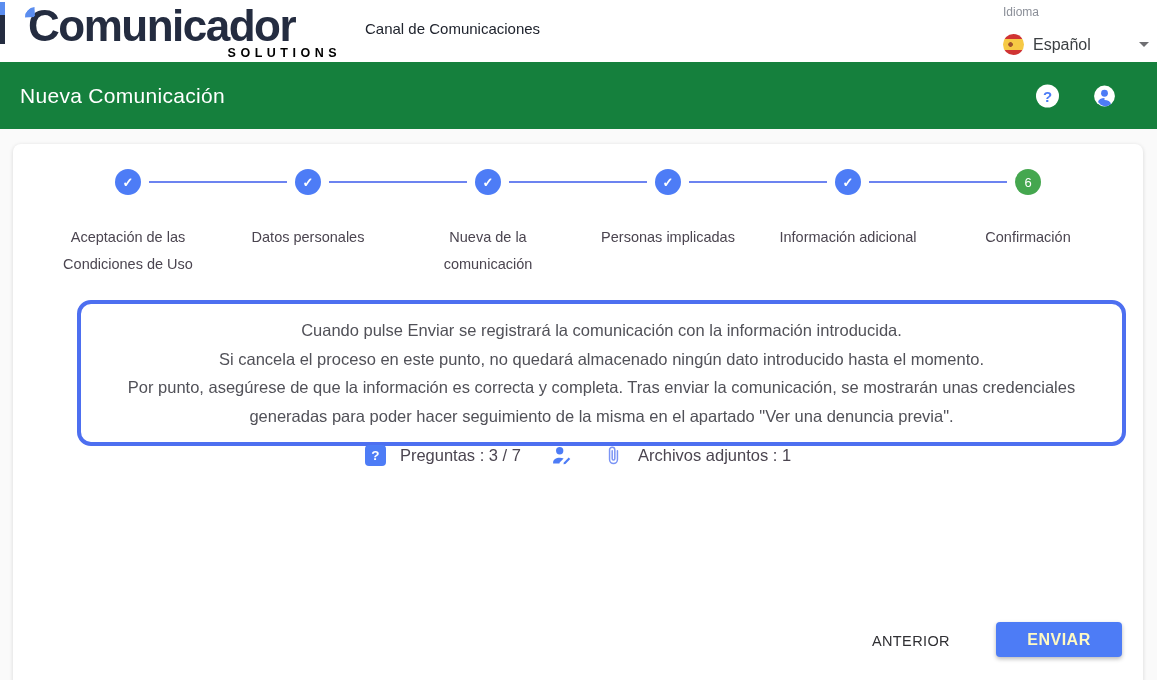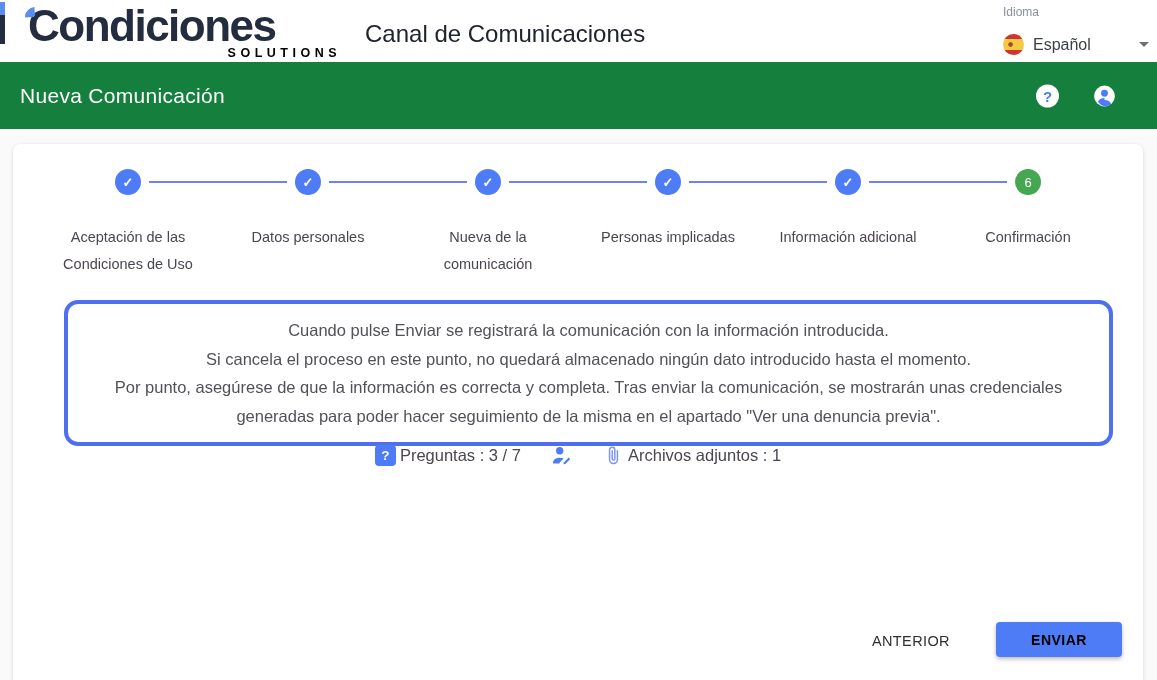--- a/index.html
+++ b/index.html
@@ -10,21 +10,21 @@
   .header { position:relative; width:100%; height:62px; background:#ffffff; }
   .edge-logo { position:absolute; left:0; top:2px; width:5px; height:42px;
     background:linear-gradient(180deg,#5b8def 0 13px,#242c40 13px 100%); }
   .logo-wrap { position:absolute; left:28px; top:2px; width:315px; height:58px; }
   .logo-text { font-size:44px; font-weight:700; letter-spacing:-1.5px; color:#242c40; line-height:48px; }
   .logo-g-accent { position:absolute; left:-3px; top:5px; width:20px; height:20px;
     border:9px solid transparent; border-top-color:#5b8def; border-radius:50%;
     transform:rotate(-48deg); }
   .logo-subtext { position:absolute; right:2px; top:44px; font-size:12.5px; font-weight:700;
     letter-spacing:4.5px; color:#000000; }
-  .app-title { position:absolute; left:365px; top:20px; font-size:24px; font-weight:500;
+  .app-title { position:absolute; left:365px; top:20px; font-size:15px; font-weight:500;
     color:#20242e; }
   .lang-box { position:absolute; right:6px; top:5px; width:148px; }
   .lang-label { font-size:12px; color:#8b8f98; margin-bottom:4px; }
   .lang-select { display:flex; align-items:center; gap:9px; padding-bottom:7px;
     border-bottom:1px solid #8a8f98; cursor:pointer;margin-top:15px; }
   .flag { width:21px; height:21px; border-radius:50%;
     background:
       radial-gradient(circle at 36% 50%, #a0522d 0 2px, rgba(0,0,0,0) 2.6px),
       linear-gradient(180deg,#d03433 0 26%, #f6c945 26% 74%, #d03433 74% 100%); }
   .lang-value { font-size:16px; color:#3c4043; flex:1; }
@@ -54,49 +54,49 @@
   .step:not(:last-child)::after { content:""; position:absolute; top:12px;
     left:calc(50% + 21px); width:138px; height:2px; background:#6c83f0; }
   .step-circle { width:26px; height:26px; border-radius:50%; display:flex; align-items:center;
     justify-content:center; color:#ffffff; font-size:13px; font-weight:700; z-index:1; }
   .step.completed .step-circle { background:#4d7cf6; }
   .step.current .step-circle { background:#45a74f; font-weight:400; }
   .step-label { margin-top:29px; max-width:166px; text-align:center; font-size:14.5px;
     line-height:27px; color:#4b4550; }
 
   
-  .notice { position:absolute; top:156px; left:51px; width:1049px; min-height:137px;
+  .notice { position:absolute; top:156px; left:64px; width:1049px; min-height:137px;
     border:4px solid #4d6ff0; border-radius:14px; padding:12px 34px; text-align:center; }
   .notice-line { font-size:16.5px; line-height:28.5px; color:#515158; }
 
   
   .summary { position:absolute; top:300px; left:0; width:100%; display:flex;
     justify-content:center; align-items:center; gap:30px; }
-  .summary-item { display:flex; align-items:center; gap:4px; }
+  .summary-item { display:flex; align-items:center; gap:14px; }
   .q-icon { width:21px; height:21px; border-radius:4px; background:#4d7cf6; color:#ffffff;
     font-size:13.5px; font-weight:700; display:flex; align-items:center; justify-content:center; }
   .q-icon::after { content:"?"; }
   .summary-text { font-size:16.5px; color:#4b4550; }
 
   
   .actions { position:absolute; top:478px; right:21px; display:flex; align-items:flex-end; gap:42px; }
   .btn-text { background:none; border:none; font-family:inherit; font-size:14.5px; font-weight:500;
     letter-spacing:.4px; color:#2f2f33; cursor:pointer; padding:8px 4px; }
   .btn-primary { background:#4d7cf6; border:none; border-radius:4px; width:126px; height:35px;
-    color:#000000; font-family:inherit; font-size:14px; font-weight:700; letter-spacing:.5px;
+    color:#fef9c3; font-family:inherit; font-size:16px; font-weight:700; letter-spacing:.5px;
     box-shadow:0 2px 4px rgba(0,0,0,.28); cursor:pointer; }
 </style>
 </head>
 <body>
 
 <div class="header">
   <div class="edge-logo"></div>
 
   <div class="logo-wrap">
-    <div class="logo-text">Condiciones</div>
+    <div class="logo-text">Comunicador</div>
     <div class="logo-g-accent"></div>
     <div class="logo-subtext">SOLUTIONS</div>
   </div>
 
   <div class="app-title">Canal de Comunicaciones</div>
 
   <div class="lang-box">
     <div class="lang-label">Idioma</div>
     <div class="lang-select">
       <span class="flag"></span>

